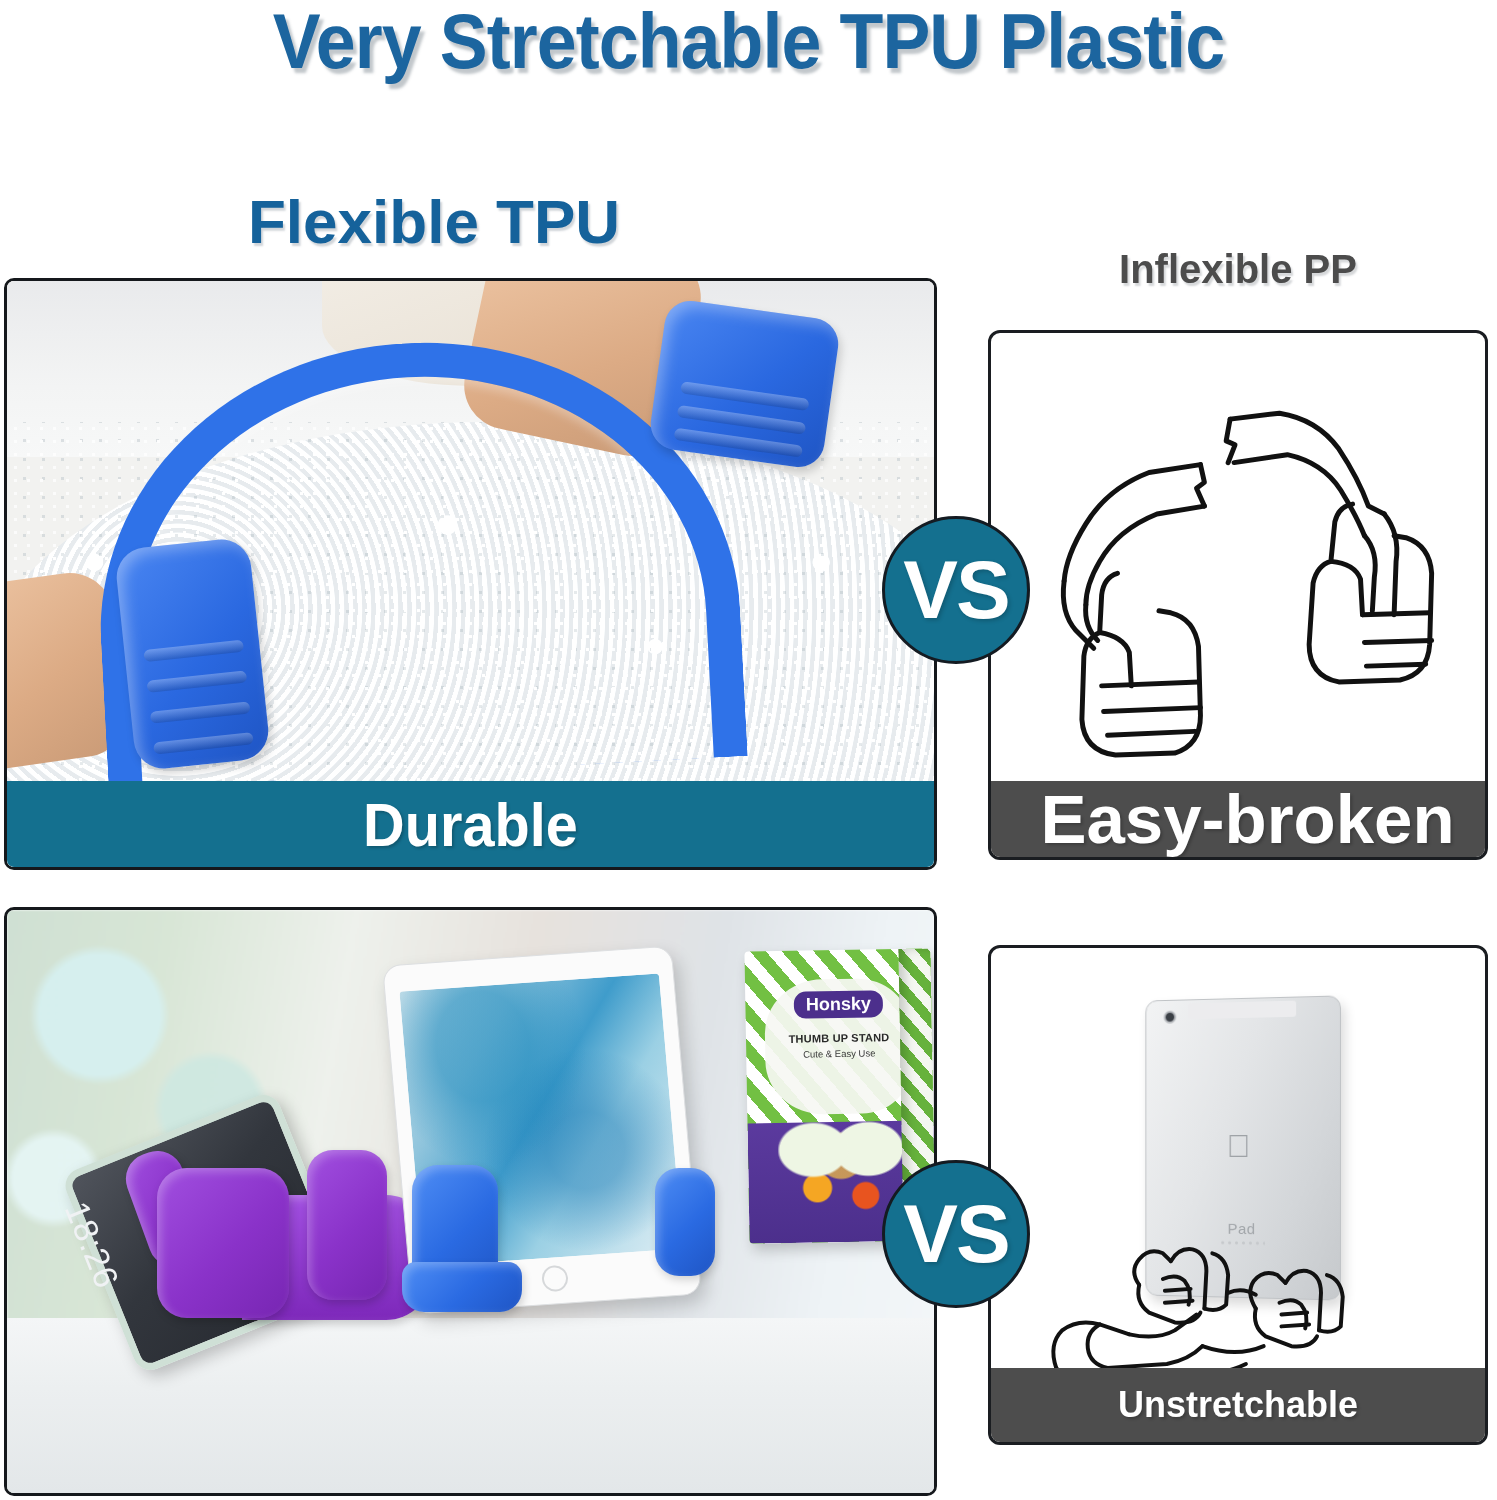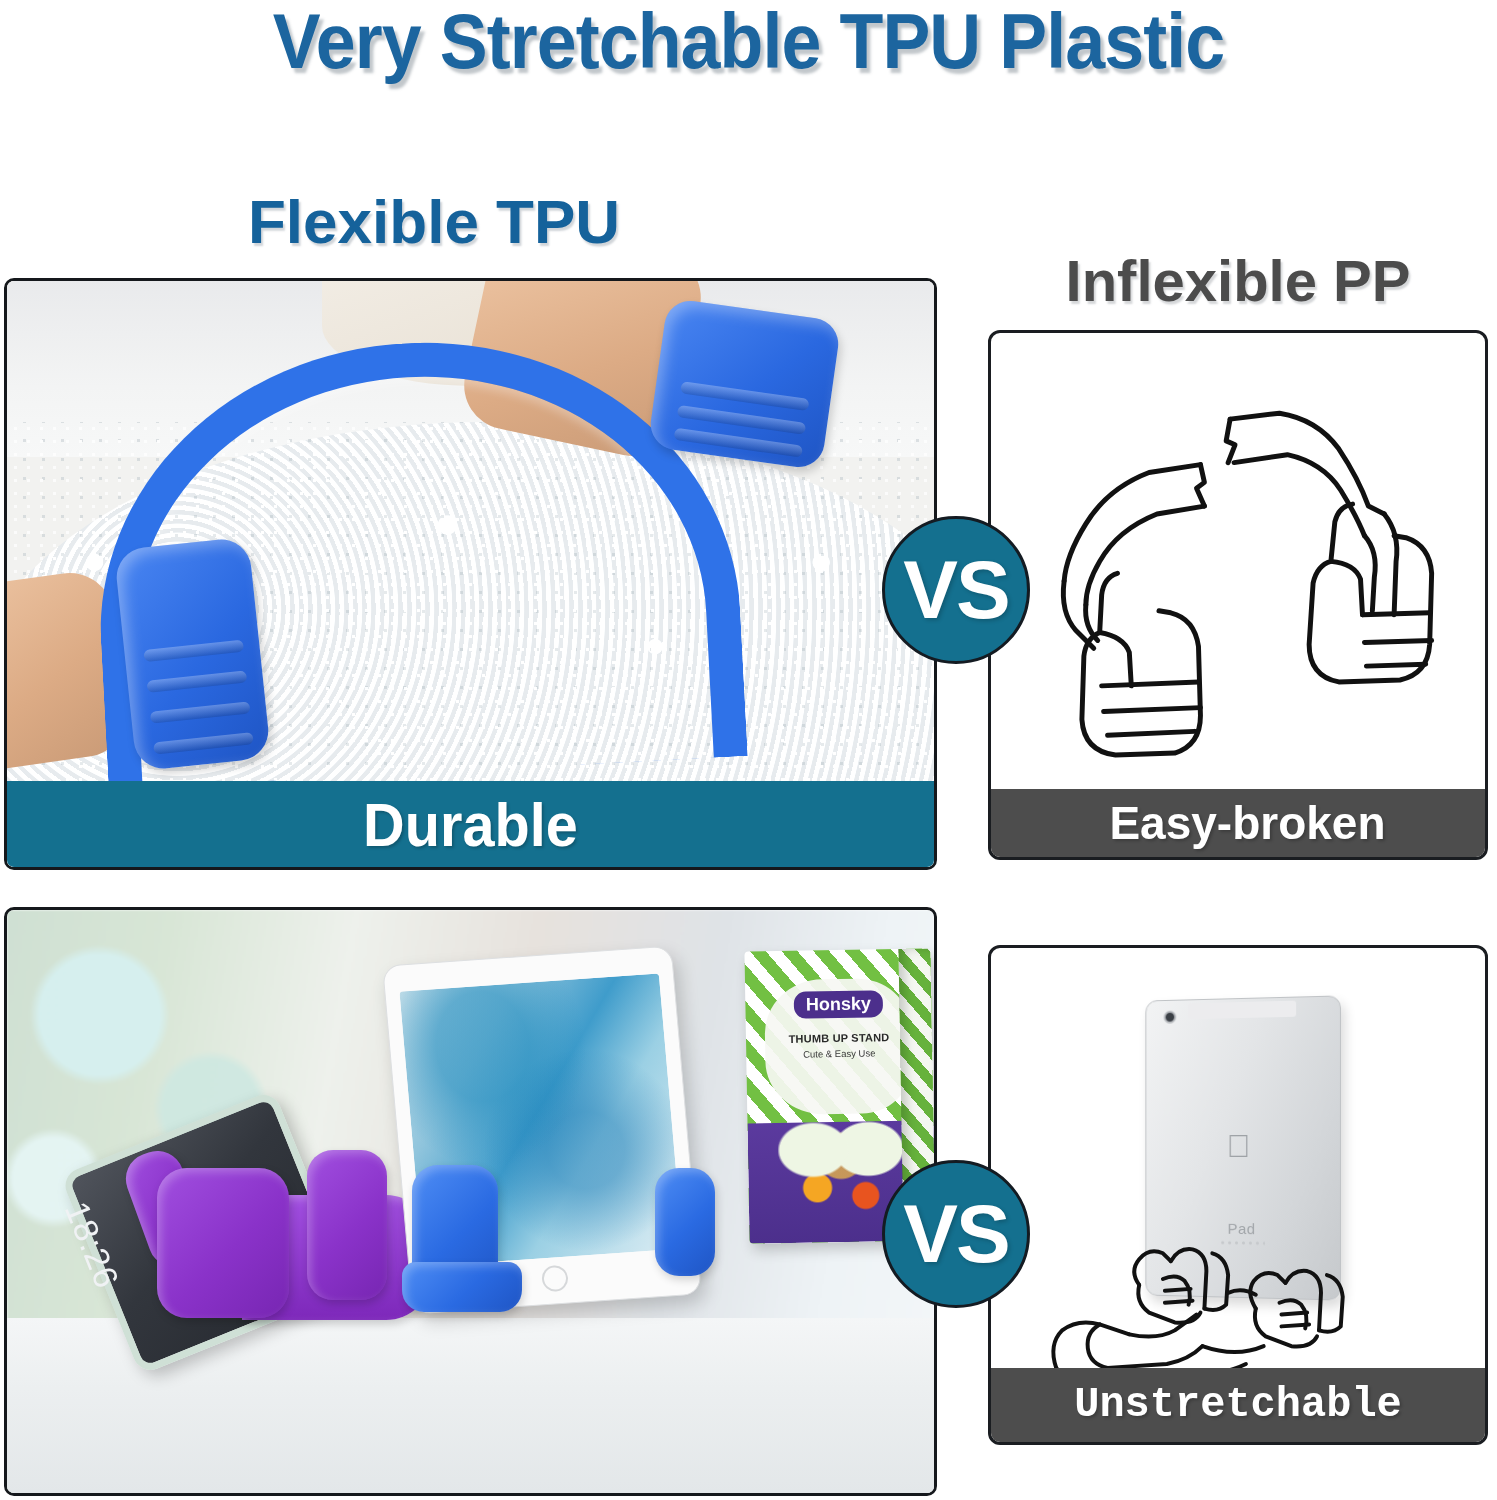--- a/index.html
+++ b/index.html
@@ -36,21 +36,21 @@
     color: #15629b;
     text-shadow: 2px 3px 2px rgba(140,150,160,0.40);
     white-space: nowrap;
   }
 
   .sub-title-pp {
     position: absolute;
     left: 988px; top: 247px;
     width: 500px;
     text-align: center;
-    font-size: 58px;
+    font-size: 40px;
     font-weight: bold;
     color: #4c4c4c;
     text-shadow: 2px 3px 2px rgba(150,155,160,0.40);
     white-space: nowrap;
   }
 
   
   .photo-panel {
     position: absolute;
     border: 3px solid #15181c;
@@ -83,25 +83,25 @@
     color: #ffffff;
     font-weight: bold;
     white-space: nowrap;
     margin-top: 41px;
   }
   .caption-teal { background: #14708f; }
   .caption-gray { background: #4d4d4d; }
 
   #cap-tl { height: 86px; font-size: 62px; transform-origin: center; }
   #cap-tl span { transform: scaleX(0.93); display:inline-block; text-shadow: 2px 2px 3px rgba(0,0,0,0.22); }
-  #cap-tr { height: 68px; font-size: 46px; padding-left: 19px; }
+  #cap-tr { height: 76px; font-size: 69px; padding-left: 19px; }
   #cap-tr span { display:inline-block; text-shadow: 2px 2px 3px rgba(0,0,0,0.22); }
   #cap-bl { height: 92px; font-size: 62px; }
   #cap-bl span { transform: scaleX(0.95); display:inline-block; text-shadow: 2px 2px 3px rgba(0,0,0,0.25); }
-  #cap-br { height: 74px; font-size: 42px; font-family: Liberation Mono, monospace; }
+  #cap-br { height: 74px; font-size: 36px; }
   #cap-br span { display:inline-block; text-shadow: 2px 2px 3px rgba(0,0,0,0.22); }
 
   
   .vs-badge {
     position: absolute;
     width: 148px; height: 148px;
     border-radius: 50%;
     background: #14708f;
     border: 3px solid #141b22;
     display: flex;

